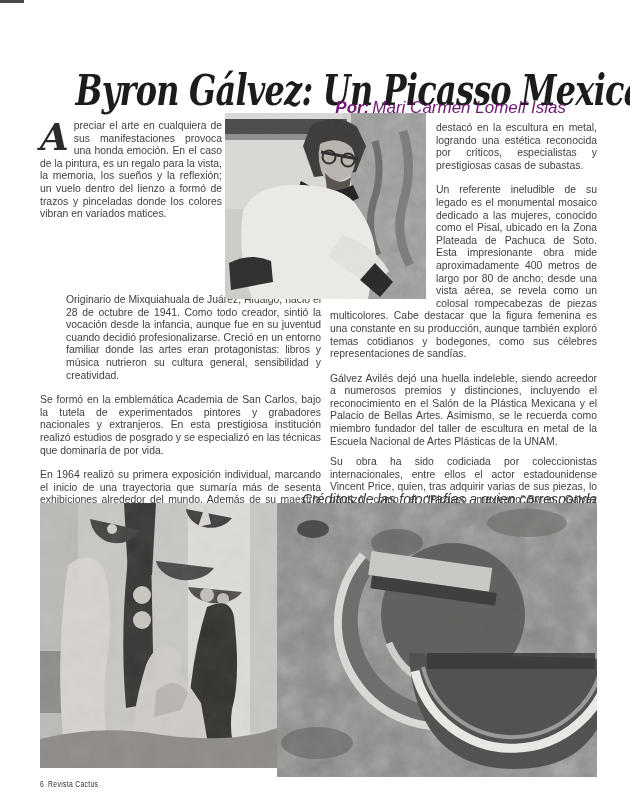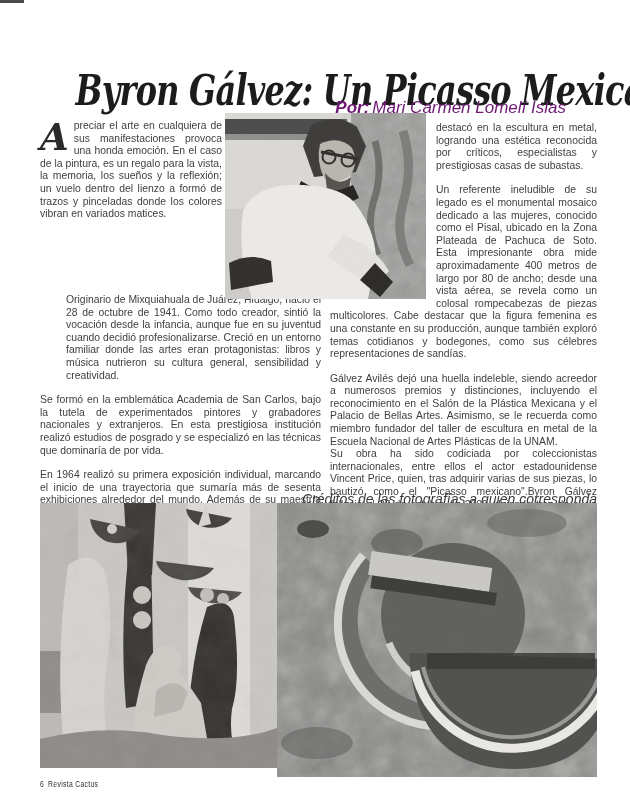--- a/index.html
+++ b/index.html
@@ -16,21 +16,21 @@
     transform:scaleX(.76);transform-origin:50% 50%;
   }
   .byline{position:absolute;top:98px;right:64px;font-size:17px;font-style:italic;color:#701a75;}
   .byline-label{font-weight:bold;margin-right:3px;}
   .bodycol{text-align:justify;font-size:10.4px;line-height:12.6px;color:#3e3e3e;}
   .col-left{position:absolute;left:40px;top:120px;width:281px;}
   .col-left .spacer{float:right;width:99px;height:174px;}
   .col-right{position:absolute;left:330px;top:122px;width:267px;}
   .col-right .spacer{float:left;width:106px;height:180px;}
   .bodycol p{margin:0 0 12px 0;}
-  .bodycol p.tight{margin-bottom:0;}
+  .bodycol p.tight{margin-bottom:8px;}
   .bodycol p.clearR{clear:right;margin-left:26px;}
   .dropcap{
     float:left;font-family:"DejaVu Serif",serif;font-style:italic;font-weight:bold;
     font-size:37px;line-height:30px;padding:2px 5px 0 0;color:#2a2a2a;
   }
   figure{margin:0;padding:0;}
   .photo{position:absolute;left:225px;top:113px;width:201px;height:186px;}
   .credit{position:absolute;top:491px;right:33px;font-size:14px;font-style:italic;color:#3a3a3a;}
   .paint-left{position:absolute;left:40px;top:503px;width:237px;height:265px;}
   .paint-right{position:absolute;left:277px;top:503px;width:320px;height:274px;}

